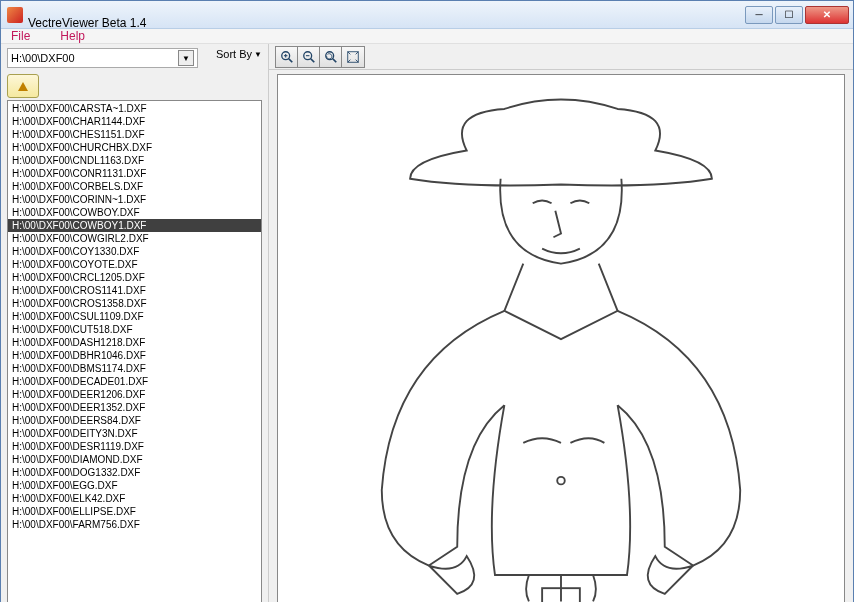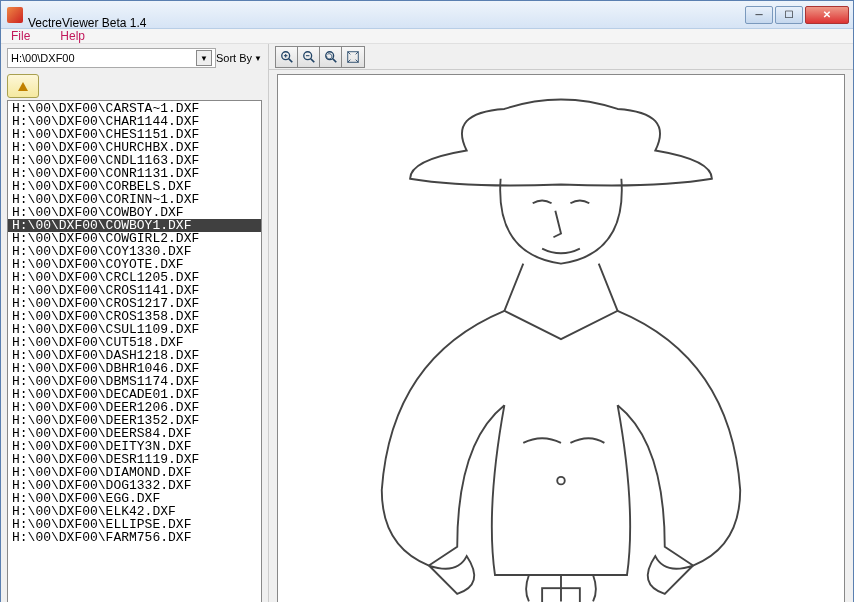--- a/index.html
+++ b/index.html
@@ -8,29 +8,29 @@
 .titlebar { height: 28px; background: linear-gradient(#eef4fb, #d6e4f5); border-bottom: 1px solid #b8cee6; display: flex; align-items: center; padding: 0 4px 0 6px; }
 .titlebar-icon { width: 16px; height: 16px; margin-right: 5px; background: linear-gradient(135deg, #e84, #c22); border-radius: 2px; }
 .titlebar-text { flex: 1; font-size: 12px; color: #000; margin-top: 16px; }
 .win-btns { display: flex; gap: 2px; }
 .win-btn { width: 28px; height: 18px; border: 1px solid #7a99bd; border-radius: 2px; background: linear-gradient(#e8f0fa, #c5d8ee); display: flex; align-items: center; justify-content: center; font-size: 10px; cursor: pointer; }
 .win-btn.close { width: 44px; background: linear-gradient(#e98, #d33); border-color: #a33; color: #fff; font-weight: bold; }
 .menubar { height: 22px; background: #f5f5f5; display: flex; align-items: flex-end; padding: 0 10px; gap: 30px; border-bottom: 1px solid #e0e0e0; }
 .menu-item { color: #c2185b; font-size: 12px; cursor: pointer; }
 .body-area { flex: 1; display: flex; position: relative; }
 .left-panel { width: 268px; display: flex; flex-direction: column; border-right: 1px solid #ccc; background: #f0f0f0; }
-.path-row { display: flex; align-items: center; padding: 4px 6px; gap: 0; }
+.path-row { display: flex; align-items: flex-start; padding: 4px 6px; gap: 18px; }
 .path-combo { flex: 1; display: flex; align-items: center; background: #fff; border: 1px solid #aaa; height: 20px; padding: 0 3px; }
 .path-combo input { border: none; outline: none; flex: 1; font-size: 11px; font-family: inherit; }
 .combo-btn { width: 16px; height: 16px; border: 1px solid #888; background: #eee; display: flex; align-items: center; justify-content: center; font-size: 8px; cursor: pointer; }
 .sortby { font-size: 11px; display: flex; align-items: center; gap: 2px; }
 .up-btn { width: 32px; height: 24px; margin: 2px 6px; border: 1px solid #a8a050; background: linear-gradient(#fdf7d8, #f5e9a0); border-radius: 3px; display: flex; align-items: center; justify-content: center; cursor: pointer; }
 .arrow-up-icon { width: 0; height: 0; border-left: 5px solid transparent; border-right: 5px solid transparent; border-bottom: 9px solid #c08000; }
 .file-list { flex: 1; margin: 0 6px 0 6px; background: #fff; border: 1px solid #888; overflow-y: scroll; overflow-x: hidden; padding: 1px 0; }
-.file-item { padding: 0 4px; font-size: 13px; line-height: 13px; white-space: nowrap; cursor: pointer; color: #000; font-family: Liberation Mono, monospace; }
+.file-item { padding: 0 4px; font-size: 10px; line-height: 13px; white-space: nowrap; cursor: pointer; color: #000; }
 .file-item.selected { background: #404040; color: #fff; }
 .right-panel { flex: 1; display: flex; flex-direction: column; background: #f0f0f0; }
 .toolbar { height: 26px; display: flex; align-items: center; padding: 3px 6px; gap: 0; border-bottom: 1px solid #ccc; }
 .tool-group { display: flex; border: 1px solid #888; }
 .tool-btn { width: 22px; height: 20px; border-right: 1px solid #888; background: linear-gradient(#f8f8f8, #e0e0e0); display: flex; align-items: center; justify-content: center; cursor: pointer; }
 .tool-btn:last-child { border-right: none; }
 .tool-btn svg { width: 14px; height: 14px; }
 .canvas { flex: 1; margin: 4px 8px 4px 8px; background: #fff; border: 1px solid #888; display: flex; align-items: flex-start; justify-content: center; overflow: hidden; }
 .canvas svg { height: 100%; }
 
@@ -83,21 +83,20 @@
           <div class="file-item">H:\00\DXF00\CONR1131.DXF</div>
           <div class="file-item">H:\00\DXF00\CORBELS.DXF</div>
           <div class="file-item">H:\00\DXF00\CORINN~1.DXF</div>
           <div class="file-item">H:\00\DXF00\COWBOY.DXF</div>
           <div class="file-item selected">H:\00\DXF00\COWBOY1.DXF</div>
           <div class="file-item">H:\00\DXF00\COWGIRL2.DXF</div>
           <div class="file-item">H:\00\DXF00\COY1330.DXF</div>
           <div class="file-item">H:\00\DXF00\COYOTE.DXF</div>
           <div class="file-item">H:\00\DXF00\CRCL1205.DXF</div>
           <div class="file-item">H:\00\DXF00\CROS1141.DXF</div>
-          <div class="file-item">H:\00\DXF00\CROS1217.DXF</div>
           <div class="file-item">H:\00\DXF00\CROS1358.DXF</div>
           <div class="file-item">H:\00\DXF00\CSUL1109.DXF</div>
           <div class="file-item">H:\00\DXF00\CUT518.DXF</div>
           <div class="file-item">H:\00\DXF00\DASH1218.DXF</div>
           <div class="file-item">H:\00\DXF00\DBHR1046.DXF</div>
           <div class="file-item">H:\00\DXF00\DBMS1174.DXF</div>
           <div class="file-item">H:\00\DXF00\DECADE01.DXF</div>
           <div class="file-item">H:\00\DXF00\DEER1206.DXF</div>
           <div class="file-item">H:\00\DXF00\DEER1352.DXF</div>
           <div class="file-item">H:\00\DXF00\DEERS84.DXF</div>

